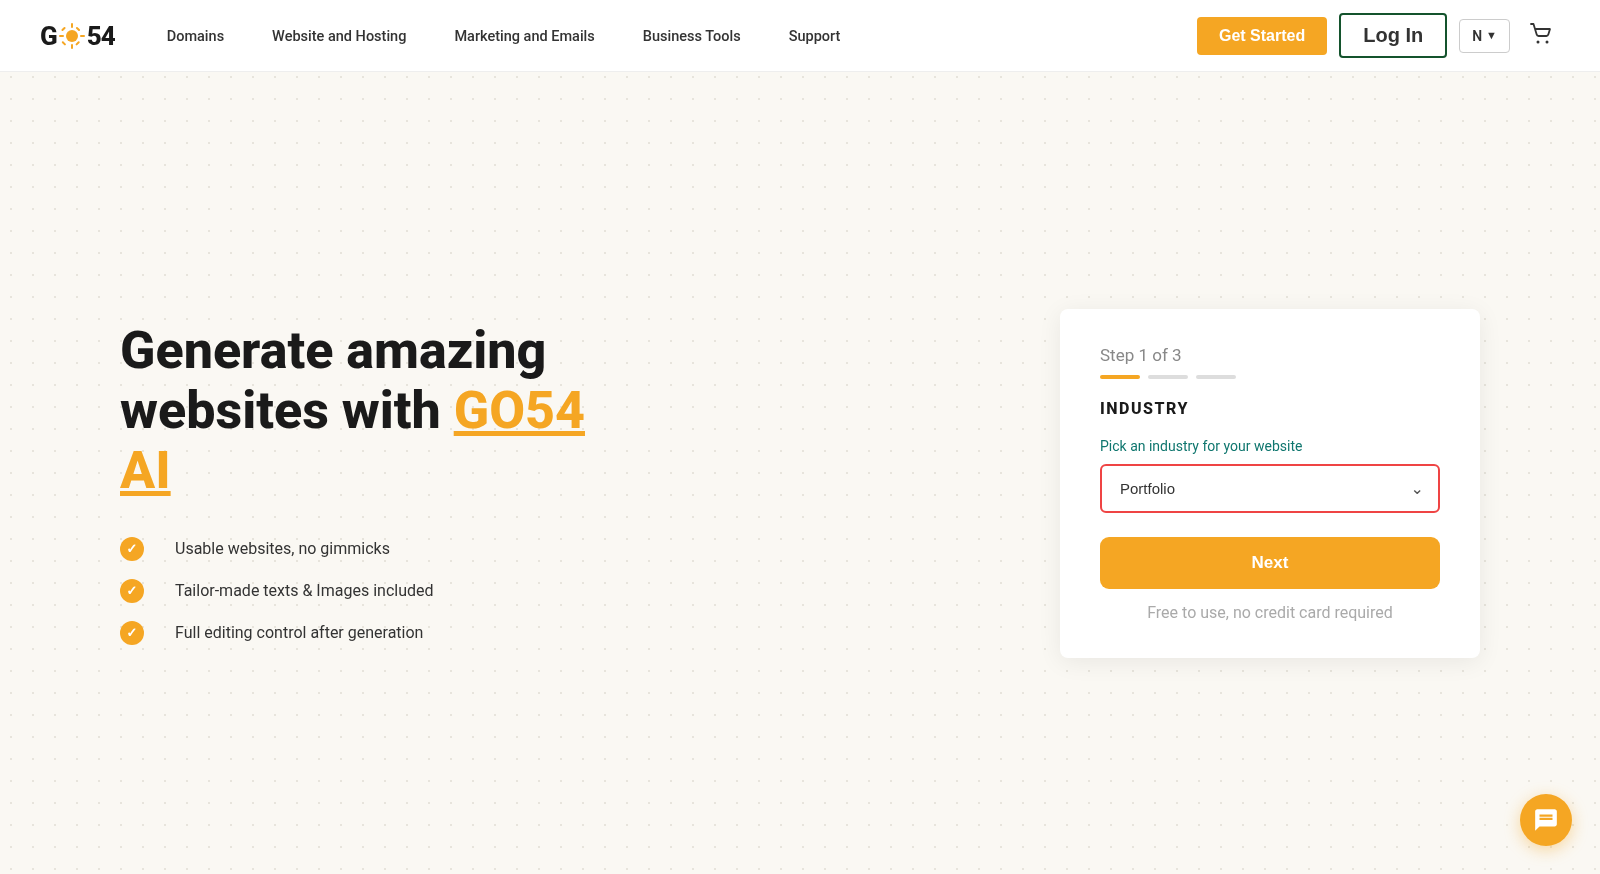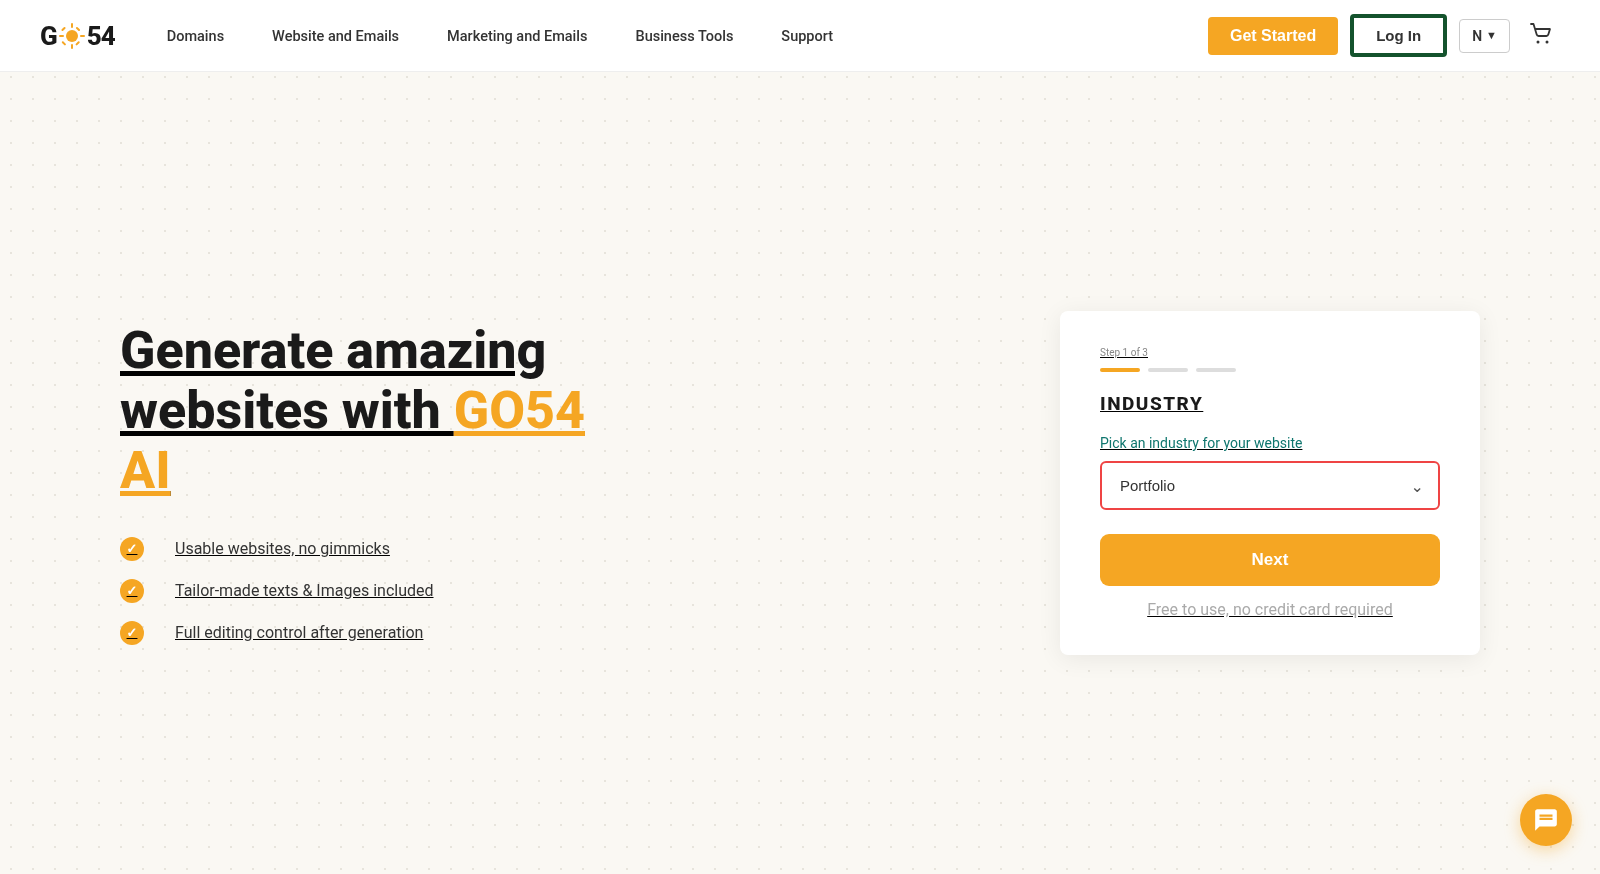--- a/index.html
+++ b/index.html
@@ -111,23 +111,23 @@
       font-size: 16px;
       font-weight: 700;
       border-radius: 4px;
       cursor: pointer;
       white-space: nowrap;
     }
 
     .btn-login {
       background-color: #fff;
       color: #333;
-      border: 4px solid #14532d;
+      border: 2px solid #14532d;
       padding: 9px 22px;
-      font-size: 15px;
+      font-size: 20px;
       font-weight: 600;
       border-radius: 4px;
       cursor: pointer;
       white-space: nowrap;
     }
 
     .lang-selector {
       display: flex;
       align-items: center;
       gap: 4px;
@@ -148,21 +148,20 @@
 
     
     .main {
       position: relative;
       z-index: 1;
       display: flex;
       align-items: center;
       justify-content: space-between;
       padding: 80px 120px 60px 120px;
       min-height: calc(874px - 72px);
-      text-decoration: underline;
     }
 
     
     .hero-left {
       max-width: 520px;
     }
 
     .hero-title {
       font-size: 52px;
       font-weight: 800;
@@ -213,21 +212,21 @@
     
     .form-panel {
       background-color: #fff;
       border-radius: 8px;
       padding: 36px 40px;
       width: 420px;
       box-shadow: 0 4px 24px rgba(0,0,0,0.07);
     }
 
     .step-label {
-      font-size: 10px;
+      font-size: 17px;
       color: #888;
       margin-bottom: 10px;
     }
 
     .step-dots {
       display: flex;
       gap: 8px;
       margin-bottom: 20px;
     }
 
@@ -240,21 +239,21 @@
       width: 40px;
       background-color: #f5a623;
     }
 
     .step-dot.inactive {
       width: 40px;
       background-color: #ddd;
     }
 
     .form-section-title {
-      font-size: 19px;
+      font-size: 16px;
       font-weight: 800;
       color: #1a1a1a;
       letter-spacing: 1.5px;
       text-transform: uppercase;
       margin-bottom: 20px;
     }
 
     .form-field-label {
       font-size: 14px;
       color: #0f766e;
@@ -352,21 +351,21 @@
           <rect x="19" y="4.5" width="2" height="5" rx="1" fill="#f5a623" transform="rotate(-45 20 7)"></rect>
           <rect x="4.5" y="19" width="2" height="5" rx="1" fill="#f5a623" transform="rotate(-45 5.5 21)"></rect>
           <rect x="19" y="19" width="2" height="5" rx="1" fill="#f5a623" transform="rotate(45 20 21)"></rect>
         </svg>
       </span>
       <span class="logo-54">54</span>
     </a>
 
     <ul class="nav-links">
       <li><a href="#">Domains</a></li>
-      <li><a href="#">Website and Emails</a></li>
+      <li><a href="#">Website and Hosting</a></li>
       <li><a href="#">Marketing and Emails</a></li>
       <li><a href="#">Business Tools</a></li>
       <li><a href="#">Support</a></li>
     </ul>
   </div>
 
   <div class="nav-right">
     <button class="btn-get-started">Get Started</button>
     <button class="btn-login">Log In</button>
     <div class="lang-selector">

